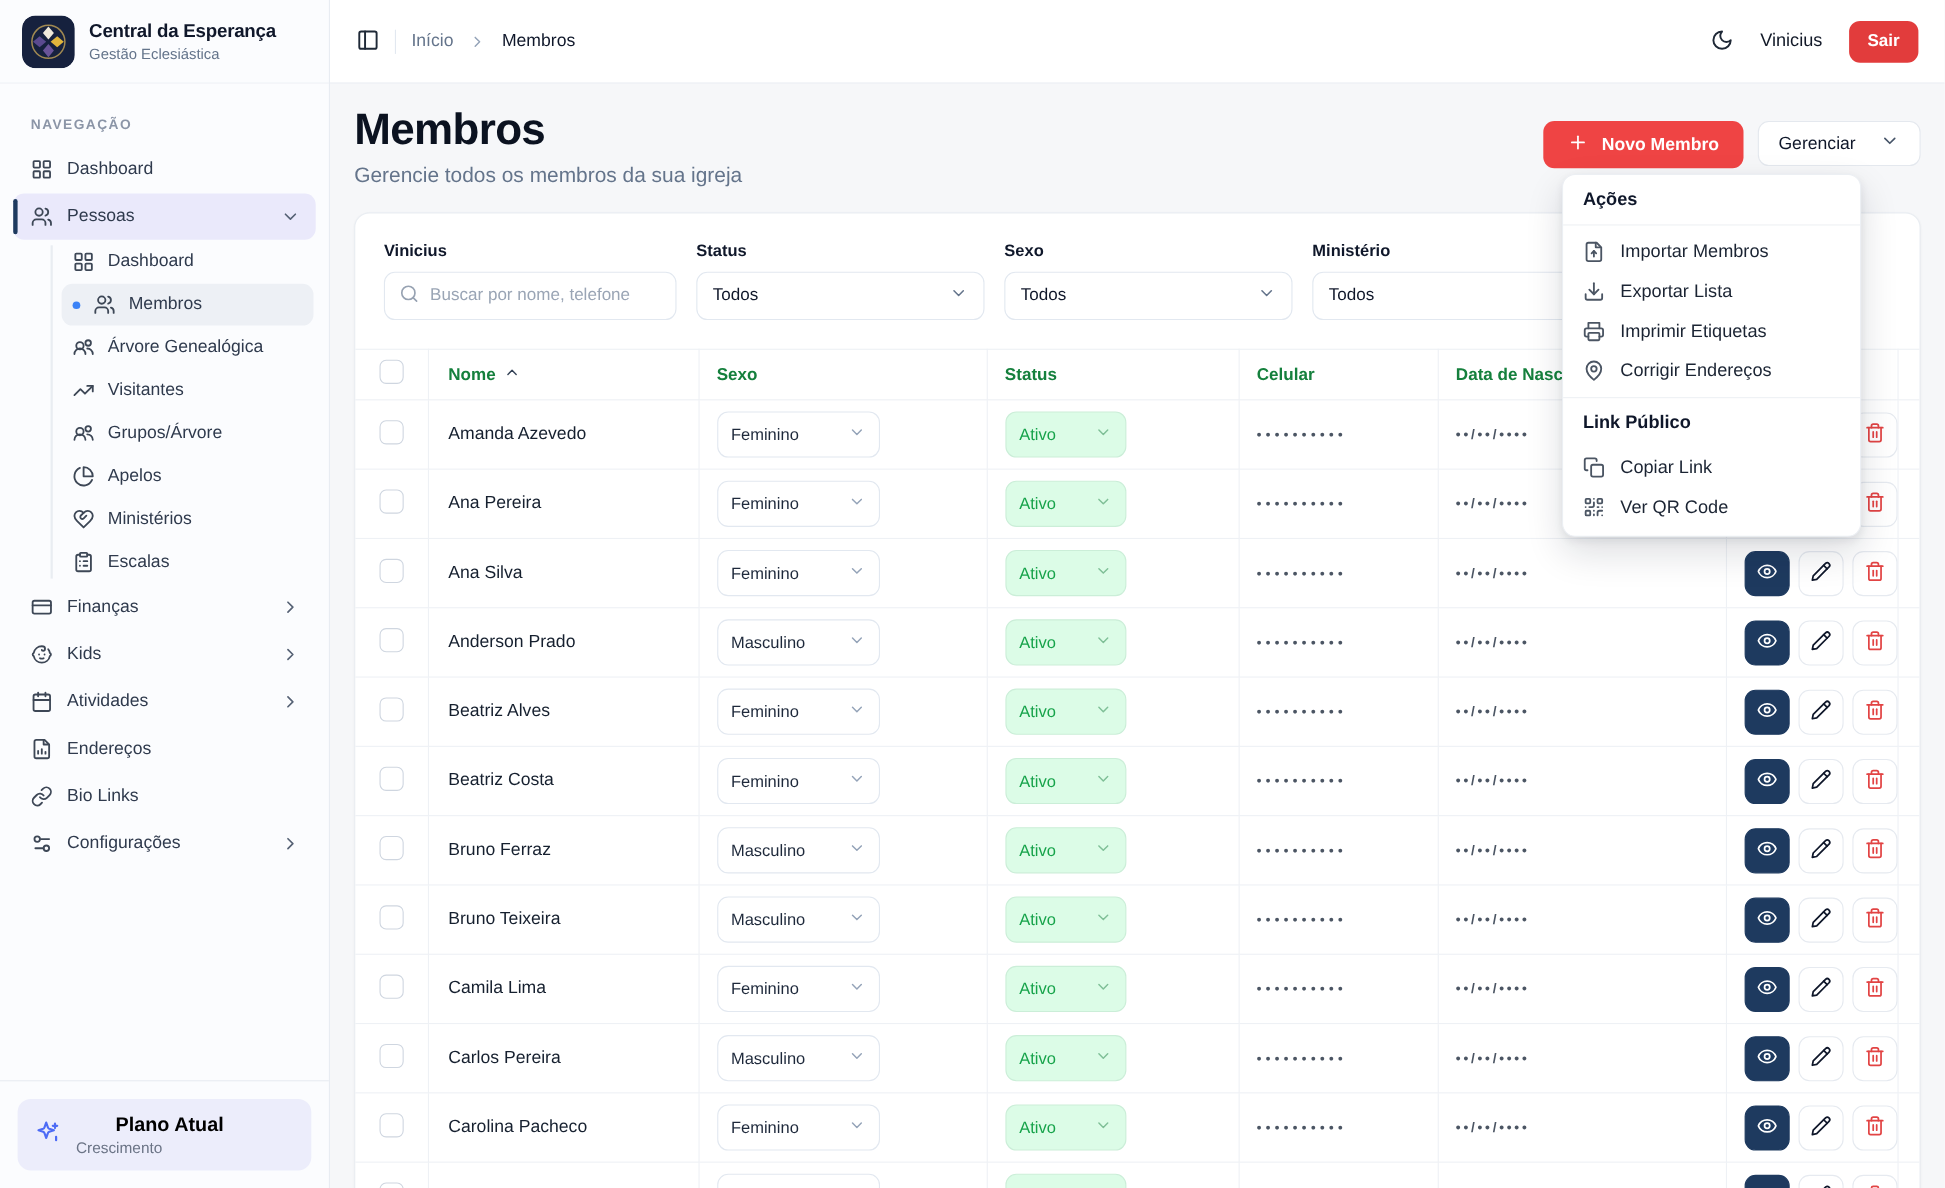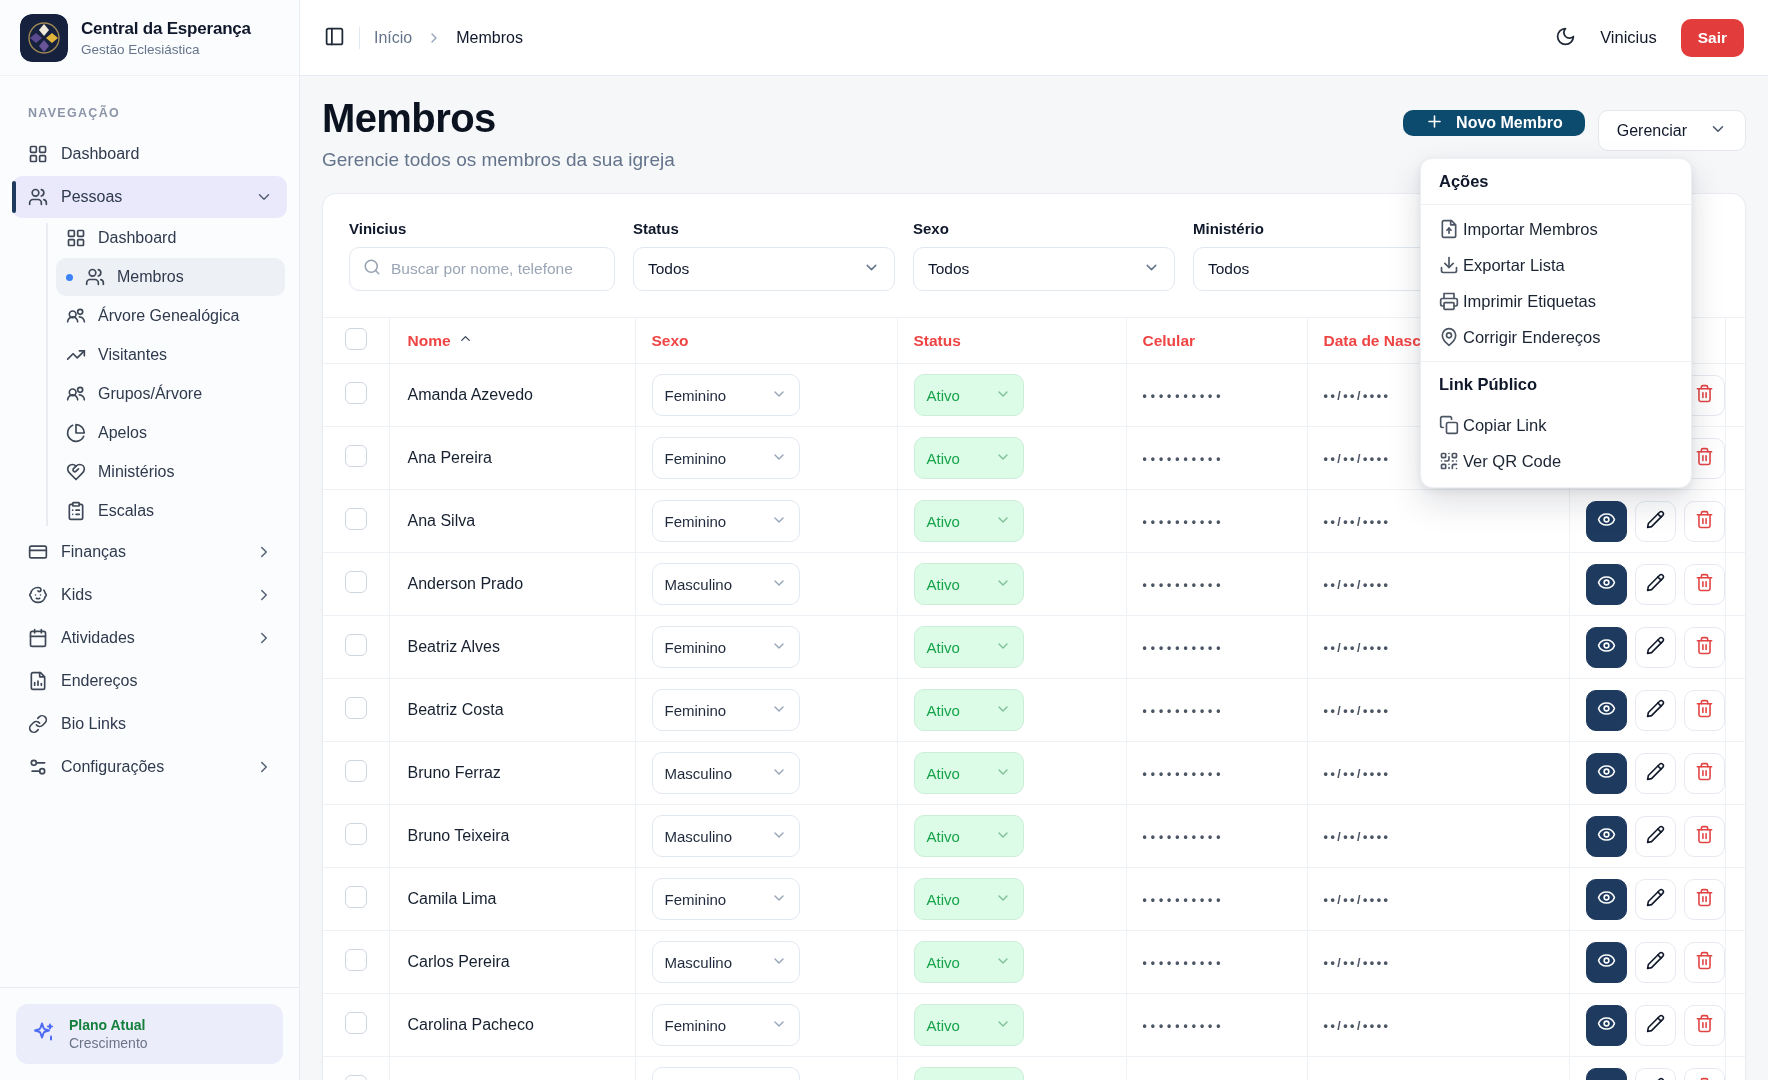--- a/index.html
+++ b/index.html
@@ -23,21 +23,21 @@
   .chev-end { margin-left:auto; color:#55617а; color:#556174; display:flex; }
   .chev-end svg { width:18px; height:18px; }
   .subnav { position:relative; margin-left:46px; }
   .subnav::before { content:""; position:absolute; left:0; top:4px; bottom:4px; width:2px; background:#e9edf2; }
   .sub-item { height:38px; display:flex; align-items:center; gap:12px; padding:0 10px; margin:1px 14px 1px 10px; border-radius:10px; color:#2f3a4d; font-size:16px; cursor:pointer; }
   .sub-item.active { background:#edf0f5; }
   .sub-item .dot { width:7px; height:7px; border-radius:50%; background:#3b82f6; flex:none; }
   .plan-wrap { border-top:1px solid #e8ecf2; padding:16px; }
   .plan-card { background:#ecedfb; border-radius:12px; padding:13px 16px; display:flex; align-items:center; gap:13px; }
   .plan-card svg { width:24px; height:24px; color:#4d6bf5; flex:none; }
-  .plan-title { font-size:14px; font-weight:700; color:#15803d; }
+  .plan-title { font-size:18px; font-weight:700; color:#000000;margin-left:36px; }
   .plan-sub { font-size:14px; color:#6b7486; margin-top:2px; }
 
   
   .main { flex:1; display:flex; flex-direction:column; position:relative; height:1080px; overflow:hidden; }
   .topbar { height:76px; background:#fff; border-bottom:1px solid #e8ecf2; display:flex; align-items:center; padding:0 24px; gap:14px; flex:none; }
   .icon-btn { background:none; border:none; cursor:pointer; display:flex; color:#1f2937; }
   .icon-btn svg { width:21px; height:21px; }
   .tb-divider { width:1px; height:22px; background:#e2e8f0; }
   .crumb { font-size:16px; color:#64748b; cursor:pointer; }
   .crumb-sep { color:#94a3b8; display:flex; }
@@ -45,41 +45,41 @@
   .crumb-current { font-size:16px; color:#0f172a; font-weight:500; }
   .tb-right { margin-left:auto; display:flex; align-items:center; gap:24px; }
   .user-name { font-size:16.5px; color:#111827; }
   .logout-btn { background:#e23c3c; color:#fff; border:none; font-size:15.5px; font-weight:700; border-radius:10px; padding:10px 17px; cursor:pointer; font-family:inherit; }
 
   .content { flex:1; padding:20px 22px 0 22px; overflow:hidden; }
   .page-head { display:flex; align-items:flex-start; }
   .pg-title { font-size:40px; font-weight:800; color:#0b1220; letter-spacing:-0.6px; }
   .pg-sub { font-size:19px; color:#64748b; margin-top:8px; }
   .head-actions { margin-left:auto; display:flex; gap:13px; margin-top:14px; }
-  .btn-primary { background:#0c4a6e; color:#fff; border:none; height:26px; padding:0 22px; border-radius:10px; font-size:16px; font-weight:600; display:flex; align-items:center; gap:12px; cursor:pointer; font-family:inherit; }
+  .btn-primary { background:#ef4444; color:#fff; border:none; height:43px; padding:0 22px; border-radius:10px; font-size:16px; font-weight:600; display:flex; align-items:center; gap:12px; cursor:pointer; font-family:inherit; }
   .btn-primary svg { width:19px; height:19px; }
   .btn-outline { background:#fff; border:1px solid #e4e8ee; height:41px; padding:0 18px; border-radius:10px; font-size:16px; color:#0f172a; display:flex; align-items:center; gap:22px; cursor:pointer; font-family:inherit; }
   .btn-outline svg { width:18px; height:18px; color:#475569; }
 
   .card { margin-top:22px; background:#fff; border:1px solid #e9edf2; border-radius:14px; box-shadow:0 1px 2px rgba(16,24,40,.05); padding-top:26px; height:1400px; }
   .filters { display:flex; gap:18px; padding:0 26px; align-items:flex-end; }
   .fgroup .flabel { display:block; font-size:15px; font-weight:600; color:#0f172a; margin-bottom:10px; }
   .fcontrol { height:44px; border:1px solid #e2e8f0; border-radius:10px; background:#fff; display:flex; align-items:center; }
   .search-box { width:266px; gap:10px; padding:0 13px; color:#97a2b2; }
   .search-box svg { width:18px; height:18px; flex:none; }
   .search-box input { border:none; outline:none; font-size:15.5px; width:100%; color:#0f172a; font-family:inherit; background:transparent; }
   .search-box input::placeholder { color:#9aa5b5; }
   .select-box { width:262px; justify-content:space-between; padding:0 14px; font-size:15.5px; color:#0f172a; cursor:pointer; }
   .select-box svg { width:17px; height:17px; color:#64748b; }
   .eye-filter { width:50px; justify-content:center; color:#0f172a; cursor:pointer; }
   .eye-filter svg { width:20px; height:20px; }
 
   .table-wrap { margin-top:26px; }
   table { width:100%; border-collapse:collapse; table-layout:fixed; }
-  thead th { height:46px; text-align:left; font-size:15.5px; font-weight:700; color:#ef4444; border-top:1px solid #edf0f4; border-bottom:1px solid #edf0f4; padding-left:16px; }
+  thead th { height:46px; text-align:left; font-size:15.5px; font-weight:700; color:#15803d; border-top:1px solid #edf0f4; border-bottom:1px solid #edf0f4; padding-left:16px; }
   th.cb-col, td.cb-col { padding-left:0; text-align:center; }
   th, td { border-right:1px solid #eef1f5; }
   th:last-child, td:last-child { border-right:none; }
   tbody td { height:63px; border-bottom:1px solid #eef1f5; padding-left:16px; }
   .th-name { display:inline-flex; align-items:center; gap:7px; cursor:pointer; }
   .th-name svg { width:15px; height:15px; color:#334155; }
   td.name-cell { font-size:16px; font-weight:500; color:#16202f; padding-left:18px; }
   thead th.name-h { padding-left:18px; }
   .checkbox { width:22px; height:22px; border:1.5px solid #cfd6e0; border-radius:6px; background:#fff; display:inline-block; cursor:pointer; }
   .pill { display:flex; align-items:center; justify-content:space-between; height:42px; border-radius:10px; padding:0 12px; font-size:15px; cursor:pointer; }
@@ -95,21 +95,21 @@
   .act-btn svg { width:19px; height:19px; }
   .act-view { background:#1e3a5f; border-color:#1e3a5f; color:#fff; }
   .act-edit { color:#0f172a; }
   .act-del { color:#e24444; }
 
   
   .dropdown { position:absolute; top:158px; left:1120px; width:272px; background:#fff; border:1px solid #eceff3; border-radius:12px; box-shadow:0 14px 34px rgba(16,24,40,.14), 0 3px 8px rgba(16,24,40,.07); z-index:50; padding-bottom:8px; }
   .menu-title { padding:13px 18px; font-size:16.5px; font-weight:600; color:#0f172a; }
   .menu-title.divided { border-bottom:1px solid #eef1f4; margin-bottom:6px; }
   .menu-title.top-divided { border-top:1px solid #eef1f4; margin-top:6px; }
-  .menu-item { display:flex; align-items:center; gap:4px; padding:8px 18px; font-size:16.5px; color:#1b2433; cursor:pointer; }
+  .menu-item { display:flex; align-items:center; gap:14px; padding:8px 18px; font-size:16.5px; color:#1b2433; cursor:pointer; }
   .menu-item .nicon { width:20px; height:20px; color:#4b5563; display:flex; flex:none; }
   .menu-item svg { width:20px; height:20px; }
 </style>
 </head>
 <body>
 
 <div class="app">
 
   <aside class="sidebar">
     <div class="brand">

